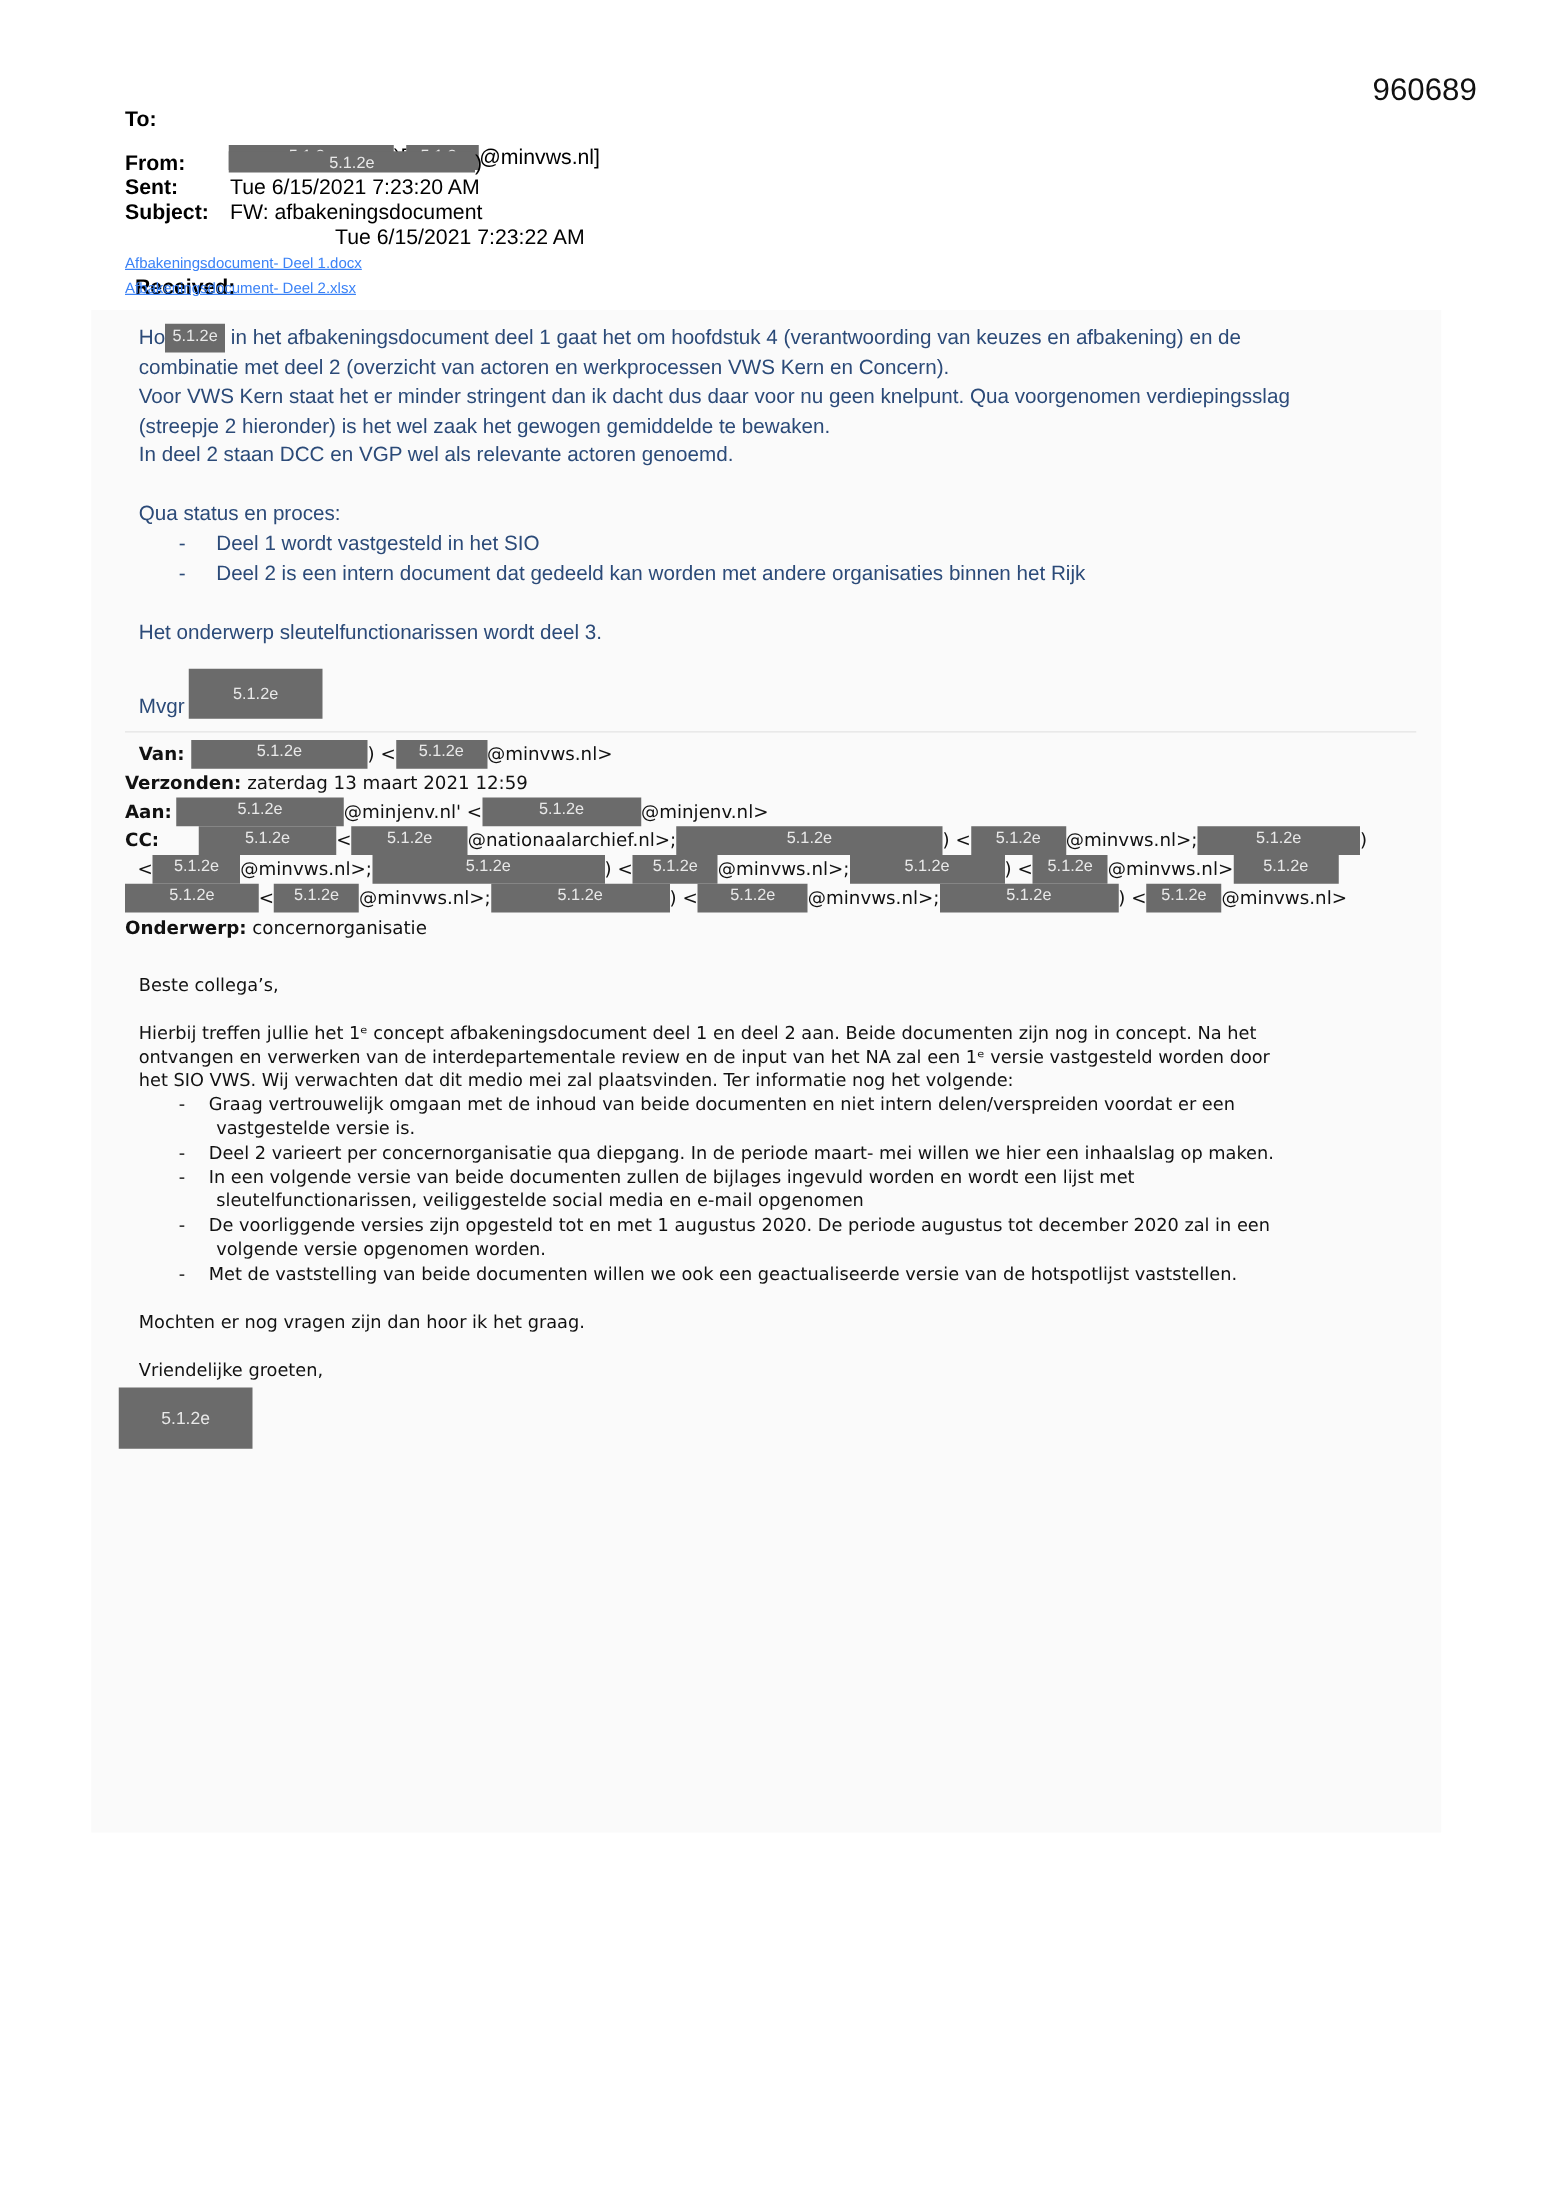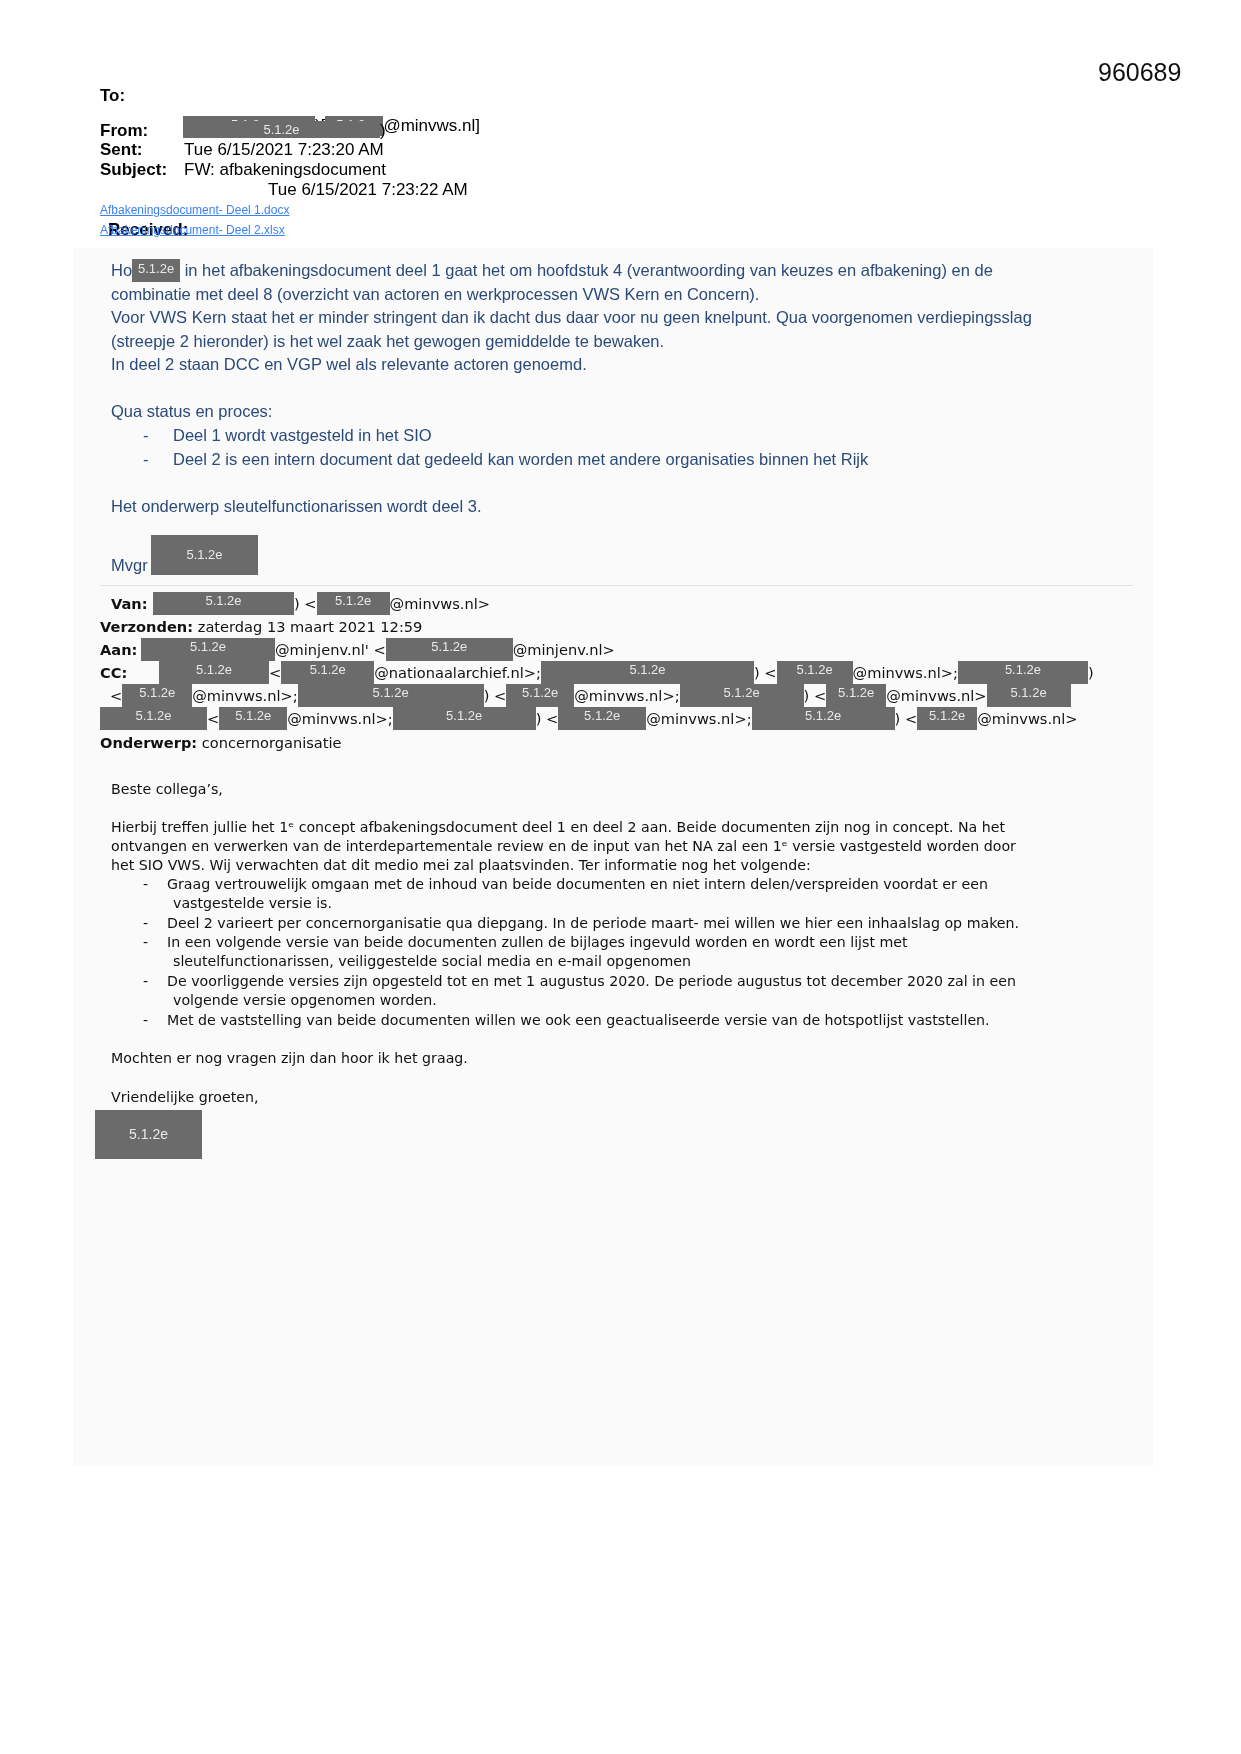--- a/index.html
+++ b/index.html
@@ -53,21 +53,21 @@
 
 <a class="abs link" style="left:100px; top:200px;">Afbakeningsdocument- Deel 1.docx</a>
 <a class="abs link" style="left:100px; top:220px;">Afbakeningsdocument- Deel 2.xlsx</a>
 
 <div class="tint"></div>
 
 <div class="abs body1" style="left:111px; top:259px;">
   <span>Ho</span><span class="red" style="width:48px; height:23px; line-height:20px;">5.1.2e</span>
   <span>in het afbakeningsdocument deel 1 gaat het om hoofdstuk 4 (verantwoording van keuzes en afbakening) en de</span>
 </div>
-<div class="abs body1" style="left:111px; top:283px;">combinatie met deel 8 (overzicht van actoren en werkprocessen VWS Kern en Concern).</div>
+<div class="abs body1" style="left:111px; top:283px;">combinatie met deel 2 (overzicht van actoren en werkprocessen VWS Kern en Concern).</div>
 <div class="abs body1" style="left:111px; top:306px;">Voor VWS Kern staat het er minder stringent dan ik dacht dus daar voor nu geen knelpunt. Qua voorgenomen verdiepingsslag</div>
 <div class="abs body1" style="left:111px; top:330px;">(streepje 2 hieronder) is het wel zaak het gewogen gemiddelde te bewaken.</div>
 <div class="abs body1" style="left:111px; top:353px;">In deel 2 staan DCC en VGP wel als relevante actoren genoemd.</div>
 
 <div class="abs body1" style="left:111px; top:400px;">Qua status en proces:</div>
 <div class="abs body1" style="left:143px; top:424px;">-</div>
 <div class="abs body1" style="left:173px; top:424px;">Deel 1 wordt vastgesteld in het SIO</div>
 <div class="abs body1" style="left:143px; top:448px;">-</div>
 <div class="abs body1" style="left:173px; top:448px;">Deel 2 is een intern document dat gedeeld kan worden met andere organisaties binnen het Rijk</div>
 

